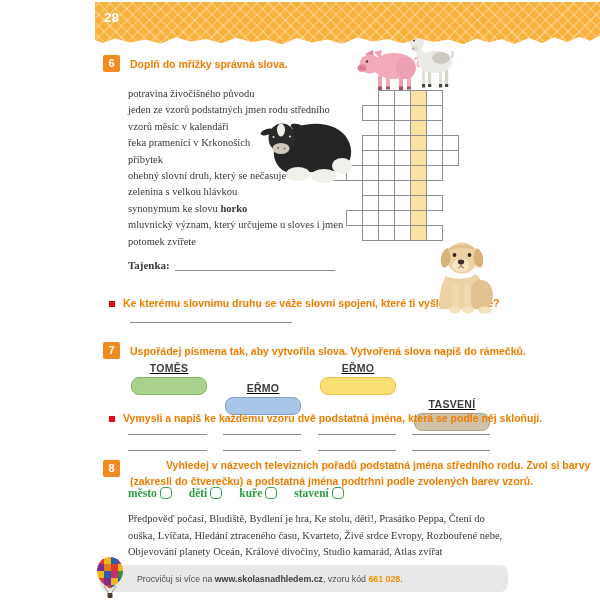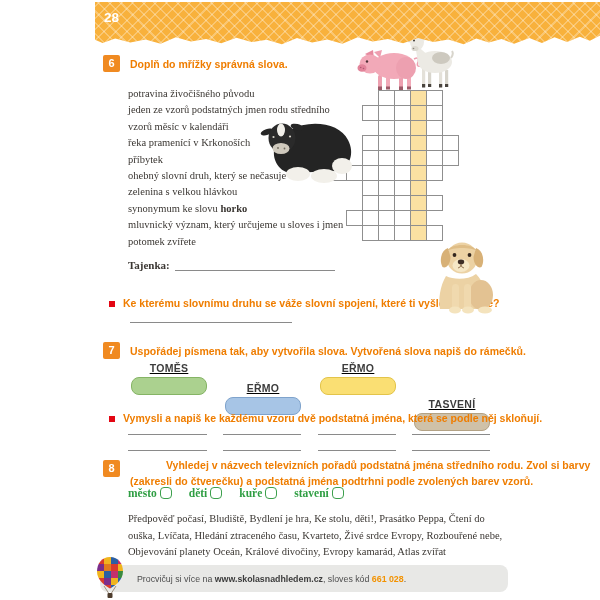--- a/index.html
+++ b/index.html
@@ -280,21 +280,21 @@
     </div>
     <div class="pattern">
       <span class="word">stavení</span>
       <span class="cbx"></span>
     </div>
   </div>
 
   <div style="position:absolute;left:128px;top:511px;">
     <div class="tvline">Předpověď počasí, Bludiště, Bydlení je hra, Ke stolu, děti!, Prasátko Peppa, Čtení do</div>
     <div class="tvline">ouška, Lvíčata, Hledání ztraceného času, Kvarteto, Živé srdce Evropy, Rozbouřené nebe,</div>
-    <div class="tvline">Objevování planety Oceán, Králové divočiny, Evropy kamarád, Atlas zvířat</div>
+    <div class="tvline">Objevování planety Oceán, Králové divočiny, Studio kamarád, Atlas zvířat</div>
   </div>
 
   <div class="footerbar"></div>
   <svg style="position:absolute;left:94px;top:556px;z-index:7;" width="32" height="44" viewBox="0 0 32 44">
     <defs>
         <clipPath id="bclip">
       <path d="M16 1 C24.5 1 29 8 29 15.5 C29 24 21.5 29.5 16 32.5 C10.5 29.5 3 24 3 15.5 C3 8 7.5 1 16 1 Z"></path>
     </clipPath>
       </defs>
     <g clip-path="url(#bclip)">
@@ -317,16 +317,16 @@
       <rect x="3" y="29" width="7" height="7" fill="#e27a1e"></rect>
         <rect x="10" y="29" width="7" height="7" fill="#d93b2b"></rect>
       <rect x="17" y="29" width="7" height="7" fill="#2b5fa3"></rect>
         <rect x="24" y="29" width="7" height="7" fill="#c42f6d"></rect>
     </g>
     <line x1="10" y1="30" x2="14.5" y2="37" stroke="#8a7a66" stroke-width="0.8"></line>
     <line x1="22" y1="30" x2="17.5" y2="37" stroke="#8a7a66" stroke-width="0.8"></line>
     <rect x="13.5" y="37" width="5" height="5" rx="1" fill="#4e3d2d"></rect>
   </svg>
   <div class="footertext">
-    <span>Procvičuj si více na </span><b>www.skolasnadhledem.cz</b><span>, sloves kód </span><span class="code">661 028</span><span>.</span>
+    <span>Procvičuj si více na </span><b>www.skolasnadhledem.cz</b><span>, vzoru kód </span><span class="code">661 028</span><span>.</span>
   </div>
 
 </div>
 
 </body></html>

